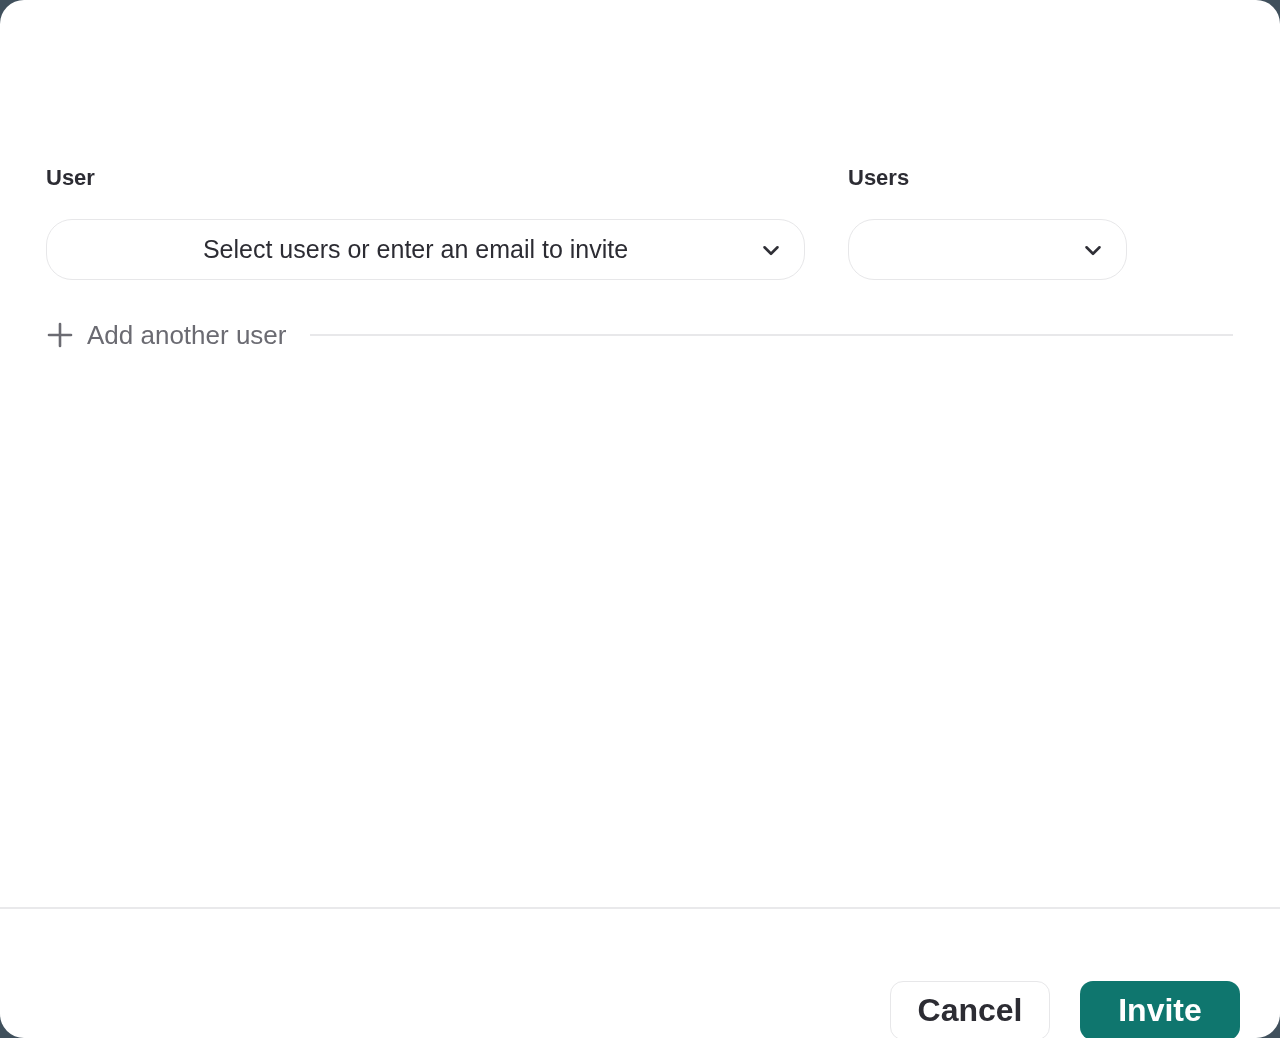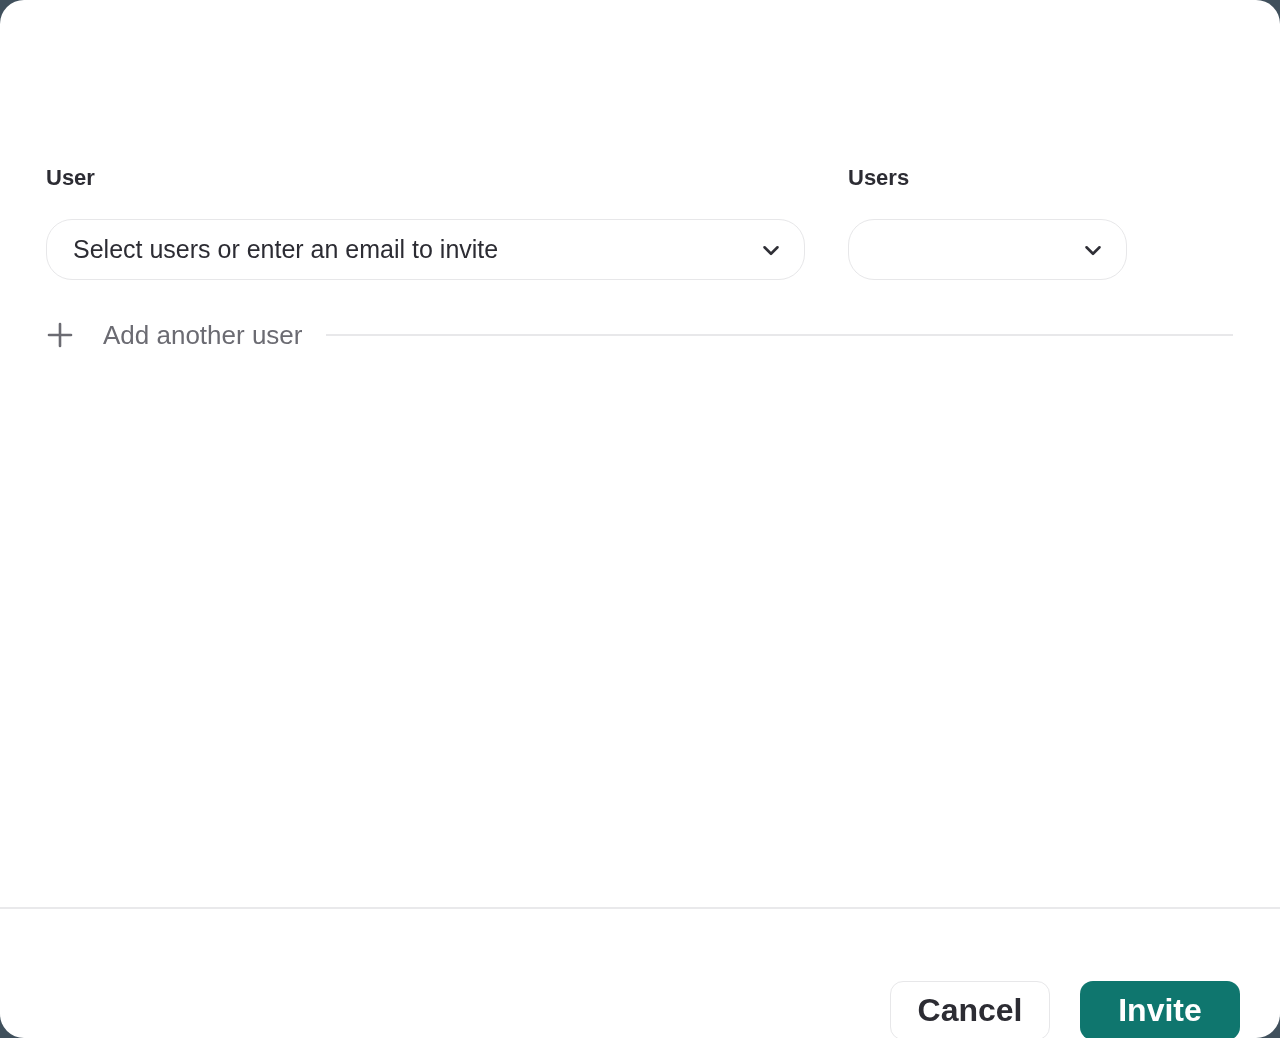--- a/index.html
+++ b/index.html
@@ -38,20 +38,21 @@
     position: absolute;
     top: 219px;
     height: 61px;
     background: #ffffff;
     border: 1.5px solid #e7e7e9;
     border-radius: 26px;
     display: flex;
     align-items: center;
     padding: 0 20px 0 26px;
     cursor: pointer;
+    text-align: center;
   }
   .combobox.user-select { left: 46px; width: 759px; }
   .combobox.role-select { left: 848px; width: 279px; }
   .combobox .value {
     flex: 1;
     font-size: 25px;
     font-weight: 500;
     color: #2c2c33;
     white-space: nowrap;
     overflow: hidden;
@@ -60,21 +61,21 @@
   .add-user-row {
     position: absolute;
     left: 46px; top: 318px;
     width: 1187px; height: 34px;
     display: flex;
     align-items: center;
   }
   .add-user-button {
     display: flex;
     align-items: center;
-    gap: 29px;
+    gap: 13px;
     cursor: pointer;
     color: #6b6b72;
   }
   .add-user-button .plus-icon { width: 28px; height: 28px; display: block; }
   .add-user-label {
     font-size: 26px;
     font-weight: 500;
     color: #6b6b72;
     white-space: nowrap;
   }

